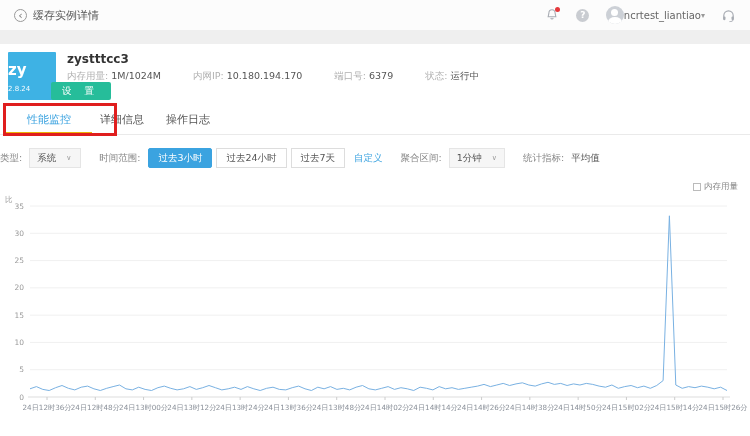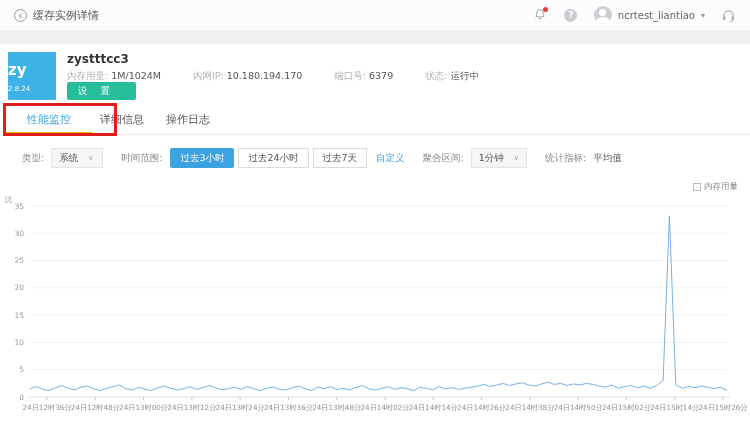--- a/index.html
+++ b/index.html
@@ -5,48 +5,48 @@
   html,body{margin:0;padding:0}
   body{width:750px;height:436px;font-family:"DejaVu Sans",sans-serif;background:#fff;overflow:hidden;position:relative}
   
   .topbar{height:30px;background:#fcfcfc;display:flex;align-items:center;justify-content:space-between;padding:0 14px;box-sizing:border-box}
   .back{display:flex;align-items:center;gap:6px;font-size:11px;color:#555;cursor:pointer}
   .back-circle{width:13px;height:13px;border:1px solid #9a9a9a;border-radius:50%;font-size:11px;line-height:11px;text-align:center;color:#777;box-sizing:border-box}
   .top-icons{display:flex;align-items:center;gap:15px}
   .icon-wrap{position:relative;width:16px;height:16px;display:flex;align-items:center;justify-content:center;cursor:pointer}
   .red-dot{position:absolute;top:0;right:0;width:5px;height:5px;background:#e4393c;border-radius:50%}
   .help-circle{width:13px;height:13px;border-radius:50%;background:#c9ccd1;color:#fff;font-size:9px;font-weight:bold;text-align:center;line-height:13px}
-  .user-area{display:flex;align-items:center;gap:6px;cursor:pointer}
+  .user-area{display:flex;align-items:center;cursor:pointer}
   .avatar{width:18px;height:18px;border-radius:50%;background:#ccd0d6;position:relative;overflow:hidden}
   .avatar::before{content:"";position:absolute;left:5.5px;top:3px;width:7px;height:7px;border-radius:50%;background:#fff}
   .avatar::after{content:"";position:absolute;left:2px;top:11px;width:14px;height:10px;border-radius:50%;background:#fff}
   .username{font-size:10px;color:#666}
   .caret-glyph{font-size:8px;color:#999}
   
   .strip{height:14px;background:#efefef}
   
   .content{position:relative;height:392px;background:#fff}
   .tile{position:absolute;left:8px;top:8px;width:48px;height:48px;background:#3eb2e4;border-radius:1px;color:#fff;box-sizing:border-box}
   .tile-text{font-size:15px;font-weight:bold;margin-top:9px}
   .tile-ver{font-size:7px;margin-top:6px;opacity:.95}
   .inst-name{position:absolute;left:67px;top:8px;font-size:12px;font-weight:bold;color:#333}
   .fields{position:absolute;left:67px;top:26px;font-size:9.5px;display:flex;gap:32px;white-space:nowrap}
   .field-label{color:#b0b0b0}
   .field-value{color:#555;margin-left:3px}
-  .settings-btn{position:absolute;left:67px;top:38px;min-width:54px;height:18px;background:#26bd9a;color:#fff;border:none;border-radius:2px;font-size:9.5px;letter-spacing:5px;padding:0 21px 0 11px;cursor:pointer;font-family:inherit}
+  .settings-btn{position:absolute;left:51px;top:38px;min-width:54px;height:18px;background:#26bd9a;color:#fff;border:none;border-radius:2px;font-size:9.5px;letter-spacing:5px;padding:0 12px 0 11px;cursor:pointer;font-family:inherit}
   
   .tabs{position:absolute;left:0;top:63px;width:100%;height:28px;border-bottom:1px solid #eaeaea;box-sizing:border-box}
   .tab{position:absolute;height:27px;line-height:26px;text-align:center;font-size:11px;color:#555;cursor:pointer;box-sizing:border-box}
   .tab.active{color:#3ba3e0;border-bottom:2px solid #eab308}
   .tab1{left:6px;width:86px}
   .tab2{left:92px;width:60px}
   .tab3{left:158px;width:60px}
   .red-rect{position:absolute;left:3px;top:59px;width:114px;height:33px;border:3px solid #e01e1e;z-index:5;pointer-events:none;box-sizing:border-box}
   
-  .filterbar{position:absolute;left:0;top:103px;width:100%;height:22px;display:flex;align-items:center;font-size:9.5px;color:#888;padding-left:22px;box-sizing:border-box;white-space:nowrap}
+  .filterbar{position:absolute;left:0;top:103px;width:100%;height:22px;display:flex;align-items:center;font-size:9.5px;color:#888;padding-left:0;box-sizing:border-box;white-space:nowrap}
   .dropdown{height:20px;border:1px solid #e5e5e5;background:#f6f6f6;display:flex;align-items:center;padding:0 7px;margin-left:7px;color:#555;min-width:52px;cursor:pointer;box-sizing:border-box}
   .dd-caret{color:#9a9a9a;font-size:7px;margin-left:10px}
   .flabel{margin-left:18px}
   .flabel.first{margin-left:0}
   .range-group{display:flex;gap:4px;margin-left:8px}
   .range-btn{height:20px;line-height:18px;padding:0 9px;border:1px solid #ddd;background:#fff;color:#555;font-size:9.5px;cursor:pointer;font-family:inherit;box-sizing:border-box}
   .range-btn.active{background:#3ba3e0;border-color:#3ba3e0;color:#fff;border-radius:2px}
   .link{color:#3ba3e0;margin-left:9px;cursor:pointer}
   .metric-value{color:#555;margin-left:7px}
   

